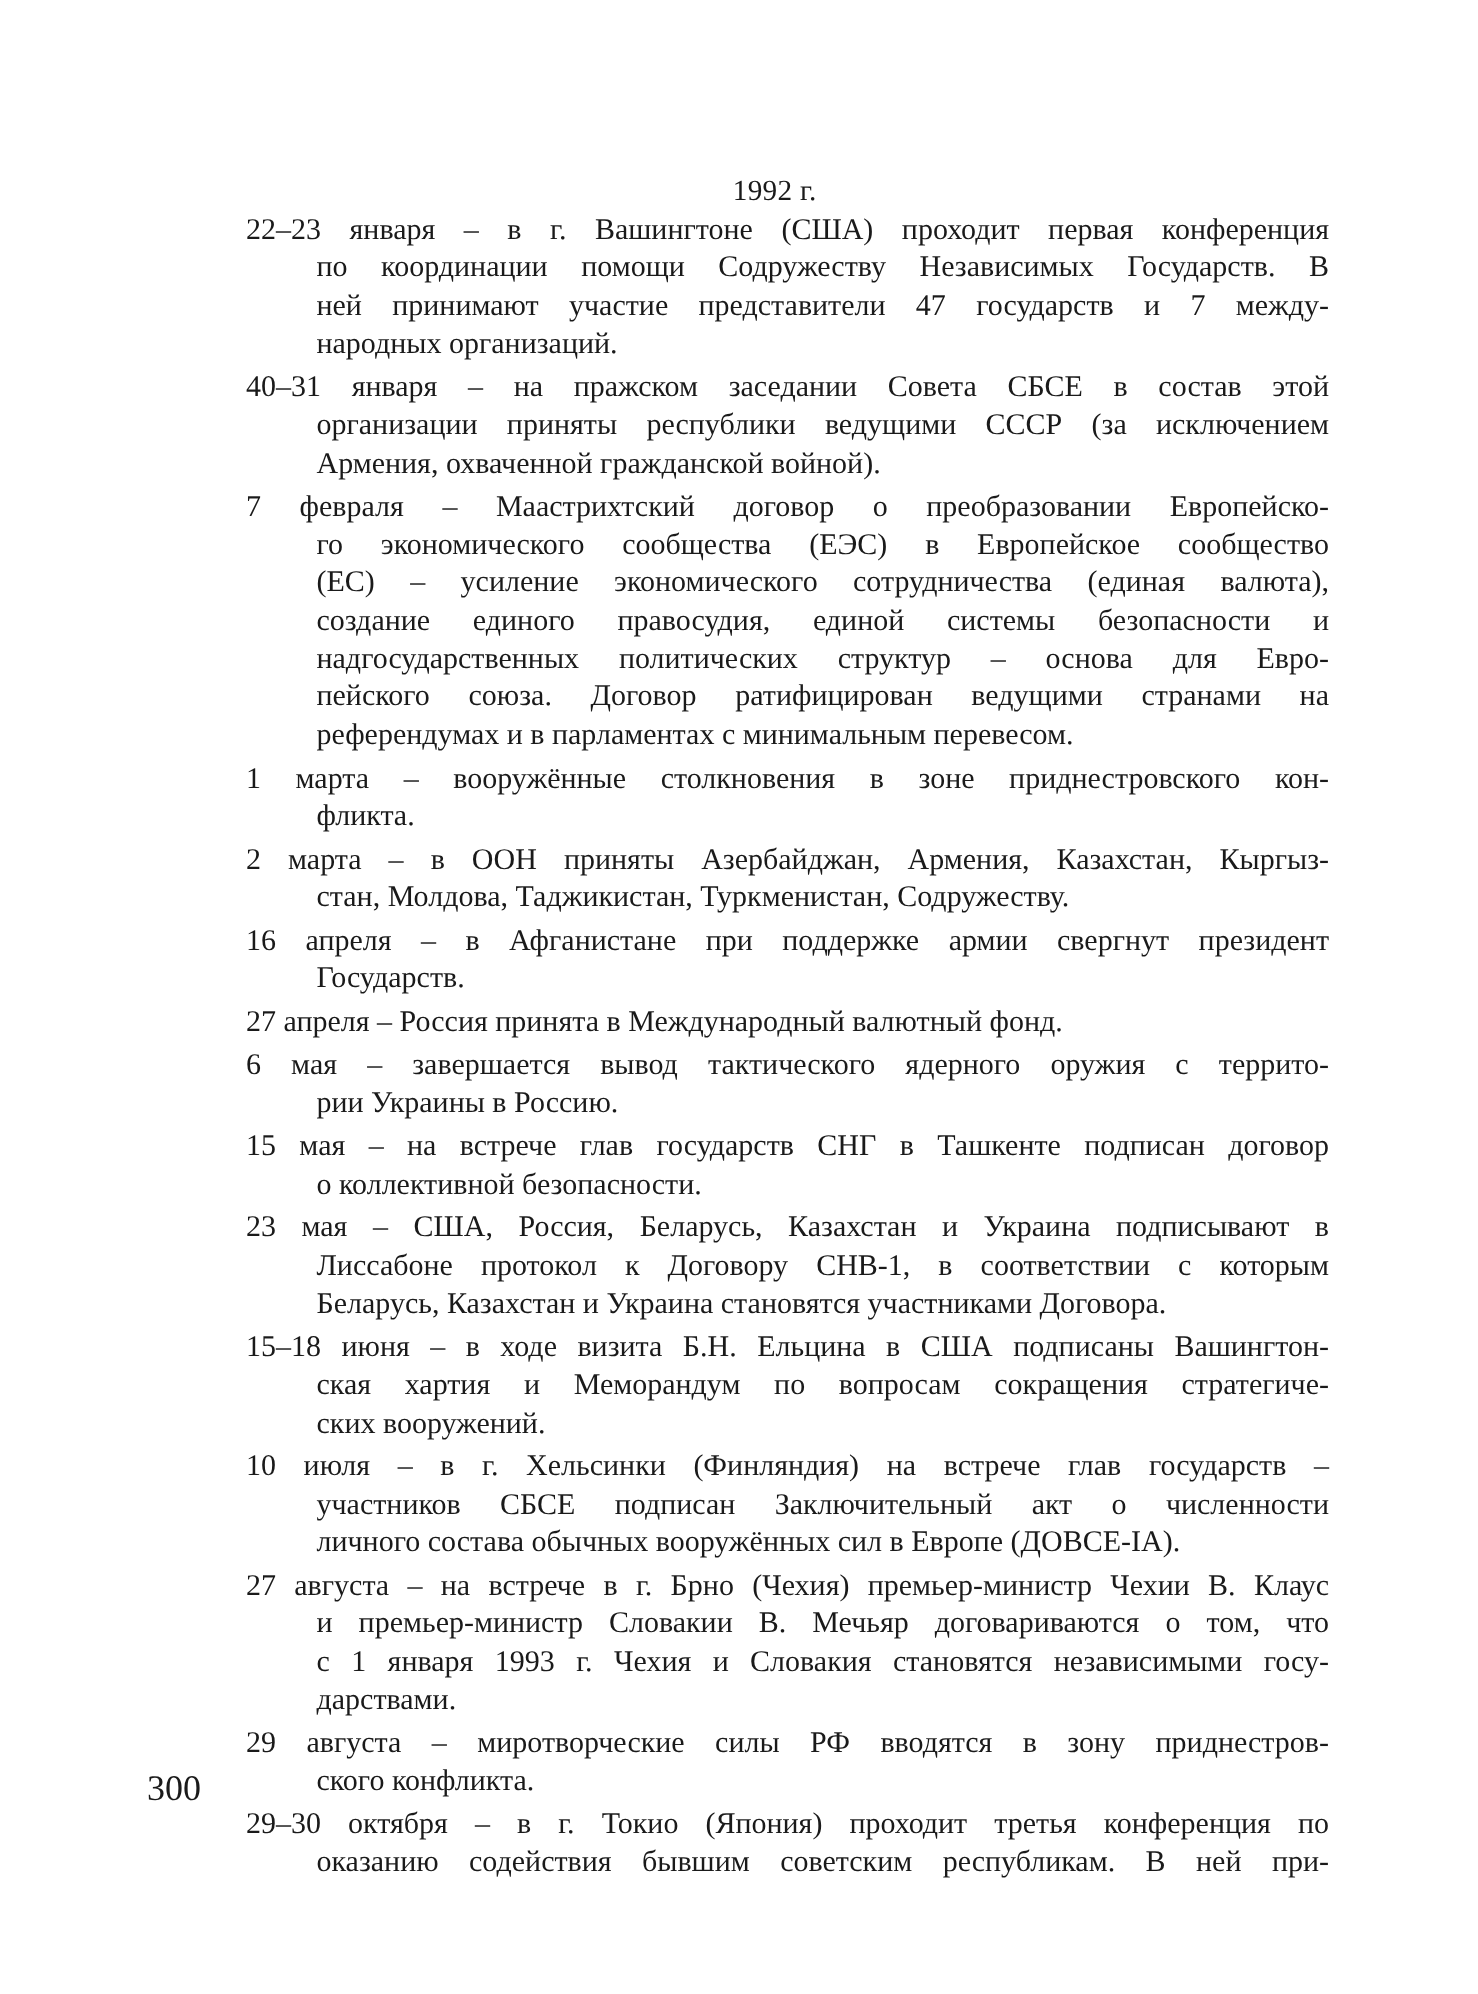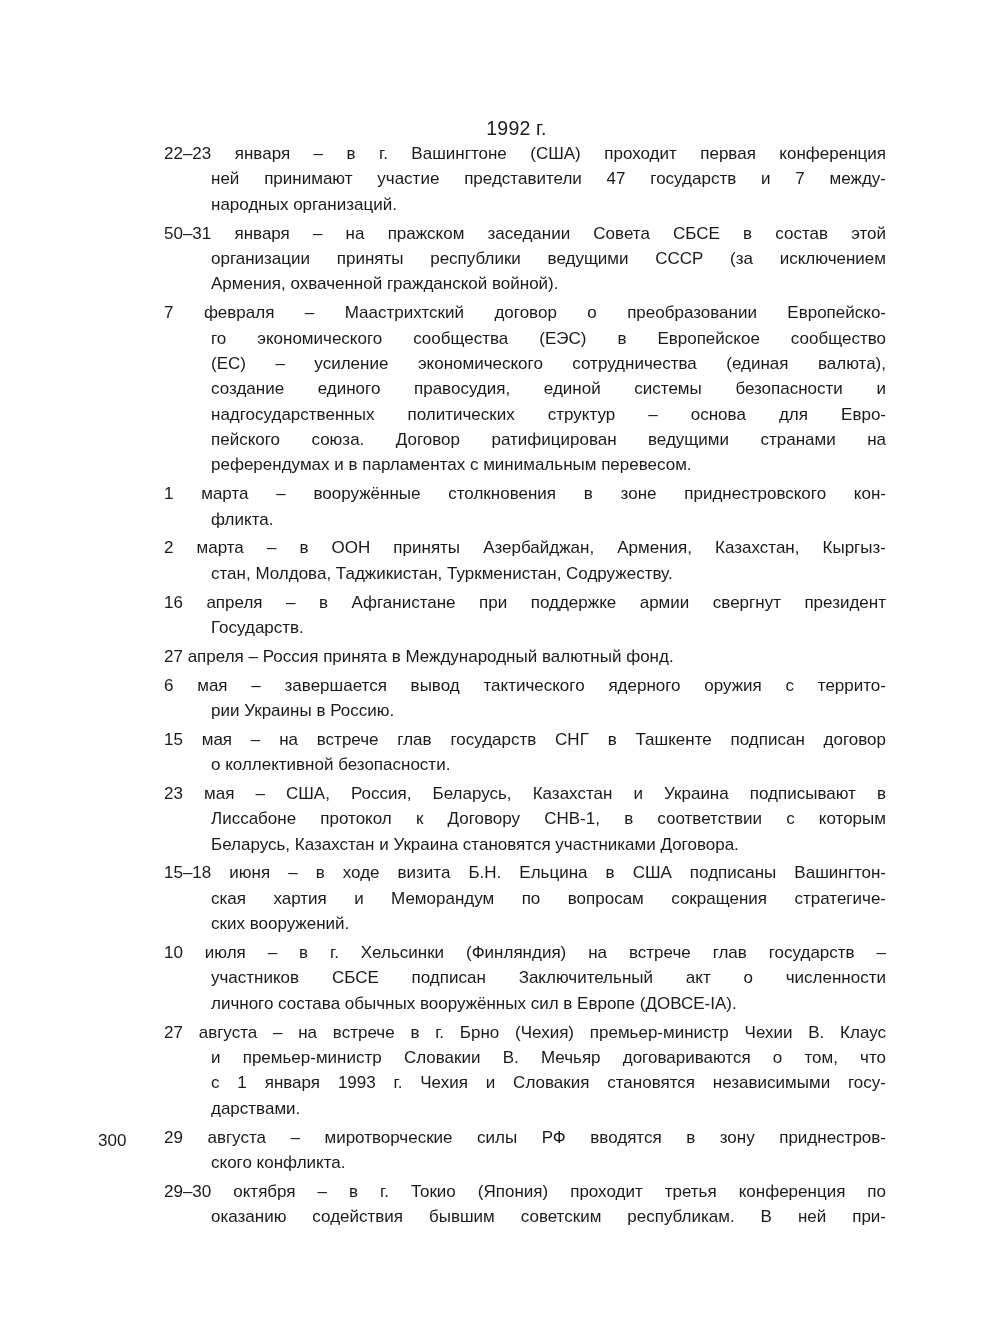--- a/index.html
+++ b/index.html
@@ -1,41 +1,42 @@
 <!DOCTYPE html>
 <html><head>
 <meta charset="utf-8">
 <style>
   html, body { margin: 0; padding: 0; background: #ffffff; }
   body { width: 985px; height: 1329px; position: relative; overflow: hidden;
          font-family: "Liberation Sans", "DejaVu Sans", sans-serif; color: #1a1a1a; }
-  .page { position: absolute; left: 0; top: 0; width: 811px; height: 1329px; }
+  .page { position: absolute; left: 0; top: 0; width: 811px; height: 1329px; font-family: Liberation Serif, serif; }
   .year { position: absolute; top: 115px; left: 0; width: 985px; text-align: center;
           font-size: 19.5px; line-height: 26px; letter-spacing: 0.2px; }
   .year span { margin-left: 48px; }
   .entries { position: absolute; top: 141px; left: 164px; width: 722px; }
-  .entry { font-size: 17px; line-height: 25.4px; margin-bottom: 3.4px; }
+  .entry { font-size: 20px; line-height: 25.4px; margin-bottom: 3.4px; }
   .line { display: block; white-space: nowrap; text-align: justify; text-align-last: justify; height: 25.4px; }
   .line.cont { padding-left: 47px; }
   .line.last { text-align-last: left; }
-  .page-number { position: absolute; left: 98px; top: 1128px; font-size: 17px; line-height: 26px; text-align: right; }
+  .page-number { position: absolute; left: 98px; top: 1180px; font-size: 24px; line-height: 26px; text-align: right; }
 </style>
 </head>
 <body>
 
 <div class="page">
   <div class="year"><span>1992 г.</span></div>
   <div class="entries" id="entries">
       <div class="entry">
         <span class="line">22–23 января – в г. Вашингтоне (США) проходит первая конференция</span>
+        <span class="line cont">по координации помощи Содружеству Независимых Государств. В</span>
         <span class="line cont">ней принимают участие представители 47 государств и 7 между-</span>
         <span class="line cont last">народных организаций.</span>
       </div>
       <div class="entry">
-        <span class="line">50–31 января – на пражском заседании Совета СБСЕ в состав этой</span>
+        <span class="line">40–31 января – на пражском заседании Совета СБСЕ в состав этой</span>
         <span class="line cont">организации приняты республики ведущими СССР (за исключением</span>
         <span class="line cont last">Армения, охваченной гражданской войной).</span>
       </div>
       <div class="entry">
         <span class="line">7 февраля – Маастрихтский договор о преобразовании Европейско-</span>
         <span class="line cont">го экономического сообщества (ЕЭС) в Европейское сообщество</span>
         <span class="line cont">(ЕС) – усиление экономического сотрудничества (единая валюта),</span>
         <span class="line cont">создание единого правосудия, единой системы безопасности и</span>
         <span class="line cont">надгосударственных политических структур – основа для Евро-</span>
         <span class="line cont">пейского союза. Договор ратифицирован ведущими странами на</span>

